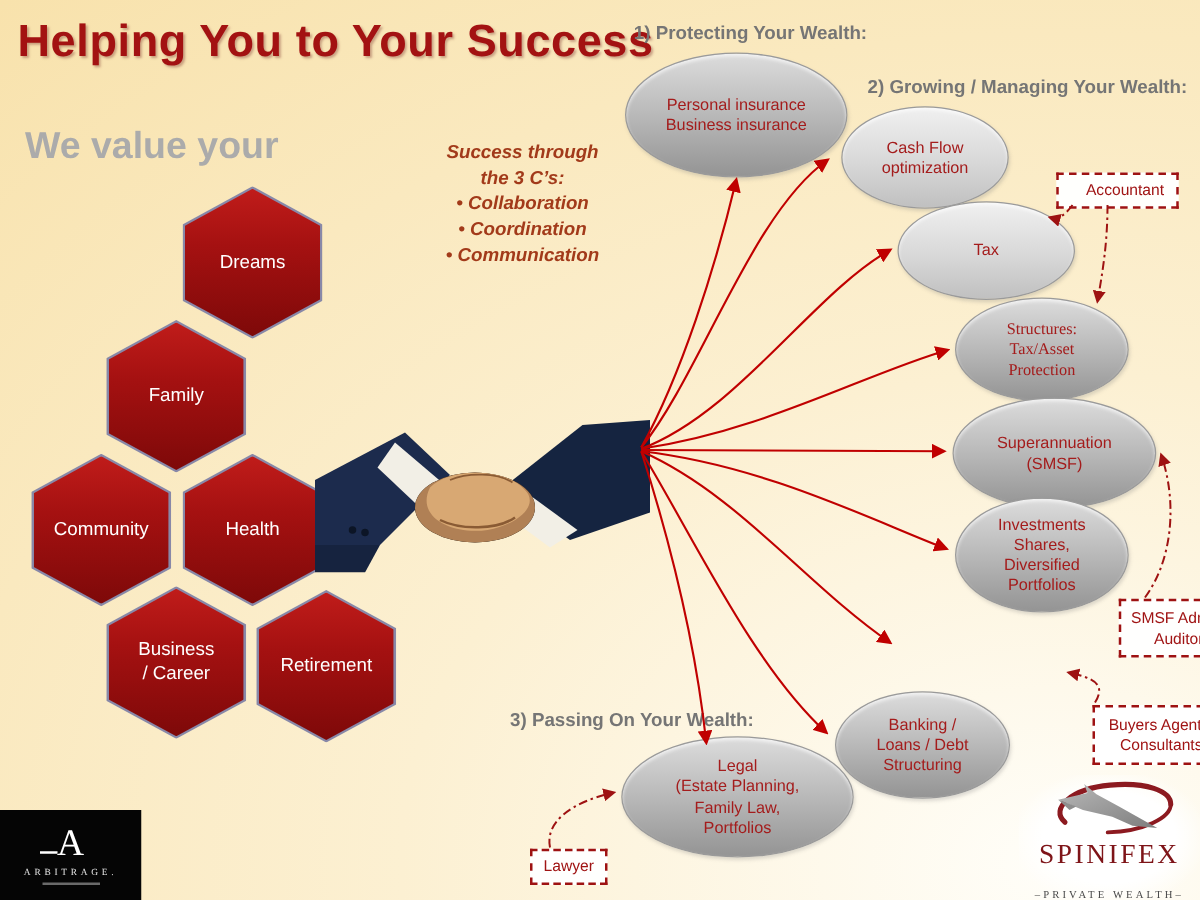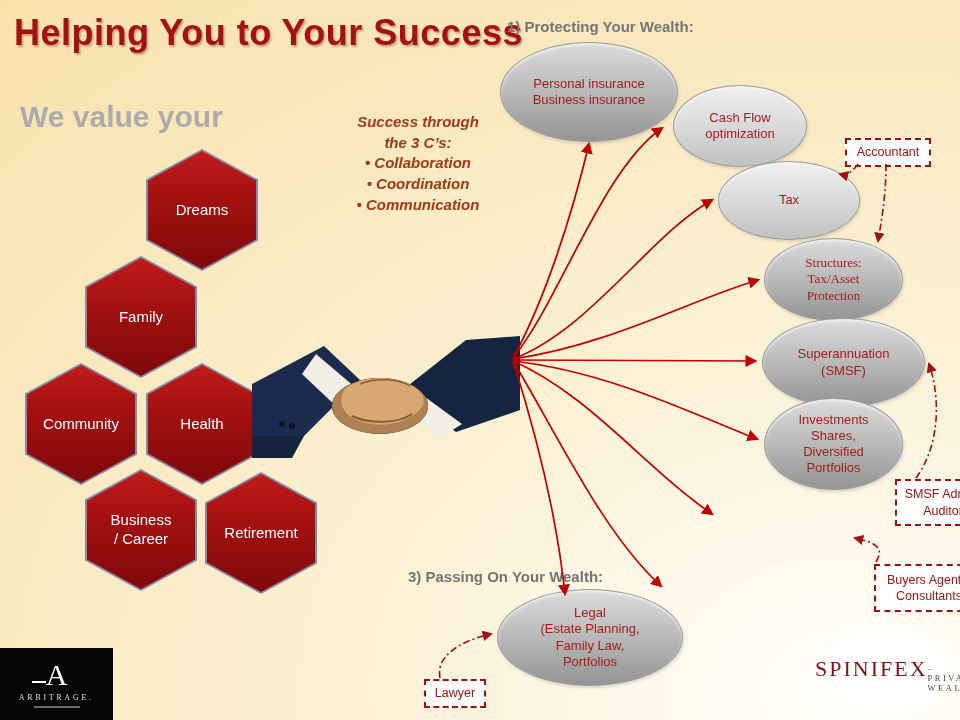--- a/index.html
+++ b/index.html
@@ -44,38 +44,39 @@
 
   .arb-logo{ left:0; top:648px; width:113px; height:72px; background:#050505;
     display:flex; flex-direction:column; align-items:center; justify-content:center; z-index:20;}
   .arb-a{ font-family:"Liberation Serif", serif; color:#fff; font-size:30px; line-height:1; position:relative;}
   .arb-a .bar{ position:absolute; left:-14px; top:21px; width:14px; height:2px; background:#fff;}
   .arb-name{ color:#E8E8E8; font-size:7.5px; letter-spacing:3px; margin-top:3px; font-family:"Liberation Serif", serif;}
   .arb-sub{ width:46px; height:2px; background:#6a6a6a; margin-top:4px;}
 
   .spx-logo{ left:815px; top:620px; width:145px; height:100px; z-index:20;
     background:radial-gradient(ellipse at 50% 50%, #FFFFFF 52%, rgba(255,255,255,0) 78%);
-    display:flex; flex-direction:row; align-items:center; justify-content:flex-start;}
+    display:flex; flex-direction:column; align-items:center; justify-content:flex-start;}
   .spx-name{ font-family:"Liberation Serif", serif; color:#7E1418; font-size:22px; letter-spacing:2px; line-height:1; margin-top:-2px;}
   .spx-tag{ font-family:"Liberation Serif", serif; color:#4a4a4a; font-size:8.5px; letter-spacing:2.5px; margin-top:16px;}
 </style>
 </head>
 <body>
 
 <div id="slide">
 
   <div class="abs title">Helping You to Your Success</div>
   <div class="abs subtitle">We value your</div>
   <div class="abs threecs">Success through
 the 3 C’s:
 • Collaboration
 • Coordination
 • Communication</div>
 
   <div class="abs section-h" style="left:507px; top:18px;">1) Protecting Your Wealth:</div>
+  <div class="abs section-h" style="left:694px; top:61px;">2) Growing / Managing Your Wealth:</div>
   <div class="abs section-h" style="left:408px; top:568px;">3) Passing On Your Wealth:</div>
 
   <div class="hex-outer" style="left:146px; top:149px;">
       <div class="hex-inner">Dreams</div>
     </div>
   <div class="hex-outer" style="left:85px; top:256px;">
       <div class="hex-inner">Family</div>
     </div>
   <div class="hex-outer" style="left:25px; top:363px;">
       <div class="hex-inner">Community</div>
@@ -113,26 +114,29 @@
   <div class="ellipse light" style="left:718px; top:161px; width:140px; height:77px;">Tax</div>
   <div class="ellipse" style="left:764px; top:238px; width:137px; height:81px;font-family:Liberation Serif, serif;">Structures:
 Tax/Asset
 Protection</div>
   <div class="ellipse" style="left:762px; top:318px; width:161px; height:87px;">Superannuation
 (SMSF)</div>
   <div class="ellipse" style="left:764px; top:398px; width:137px; height:90px;">Investments
 Shares,
 Diversified
 Portfolios</div>
+  <div class="ellipse" style="left:668px; top:553px; width:138px; height:84px;">Banking /
+Loans / Debt
+Structuring</div>
   <div class="ellipse" style="left:497px; top:589px; width:184px; height:95px;">Legal
 (Estate Planning,
 Family Law,
 Portfolios</div>
 
-  <div class="advisor" style="left:845px; top:138px; width:82px;  height:25px;">Accountant</div>
+  <div class="advisor" style="left:845px; top:138px; width:82px;  height:25px;padding-left:12px;">Accountant</div>
   <div class="advisor" style="left:895px; top:479px; width:92px;  height:43px;">SMSF Admin/
 Auditor</div>
   <div class="advisor" style="left:874px; top:564px; width:106px; height:44px;">Buyers Agents/
 Consultants</div>
   <div class="advisor" style="left:424px; top:679px; width:58px;  height:25px;">Lawyer</div>
 
   <svg class="arrows" width="960" height="720" viewBox="0 0 960 720">
     <defs>
       <marker id="arrRed" viewBox="0 0 10 10" refX="8" refY="5" markerWidth="7" markerHeight="7" orient="auto">
         <path d="M0,0 L10,5 L0,10 Z" fill="#C00000"></path>

